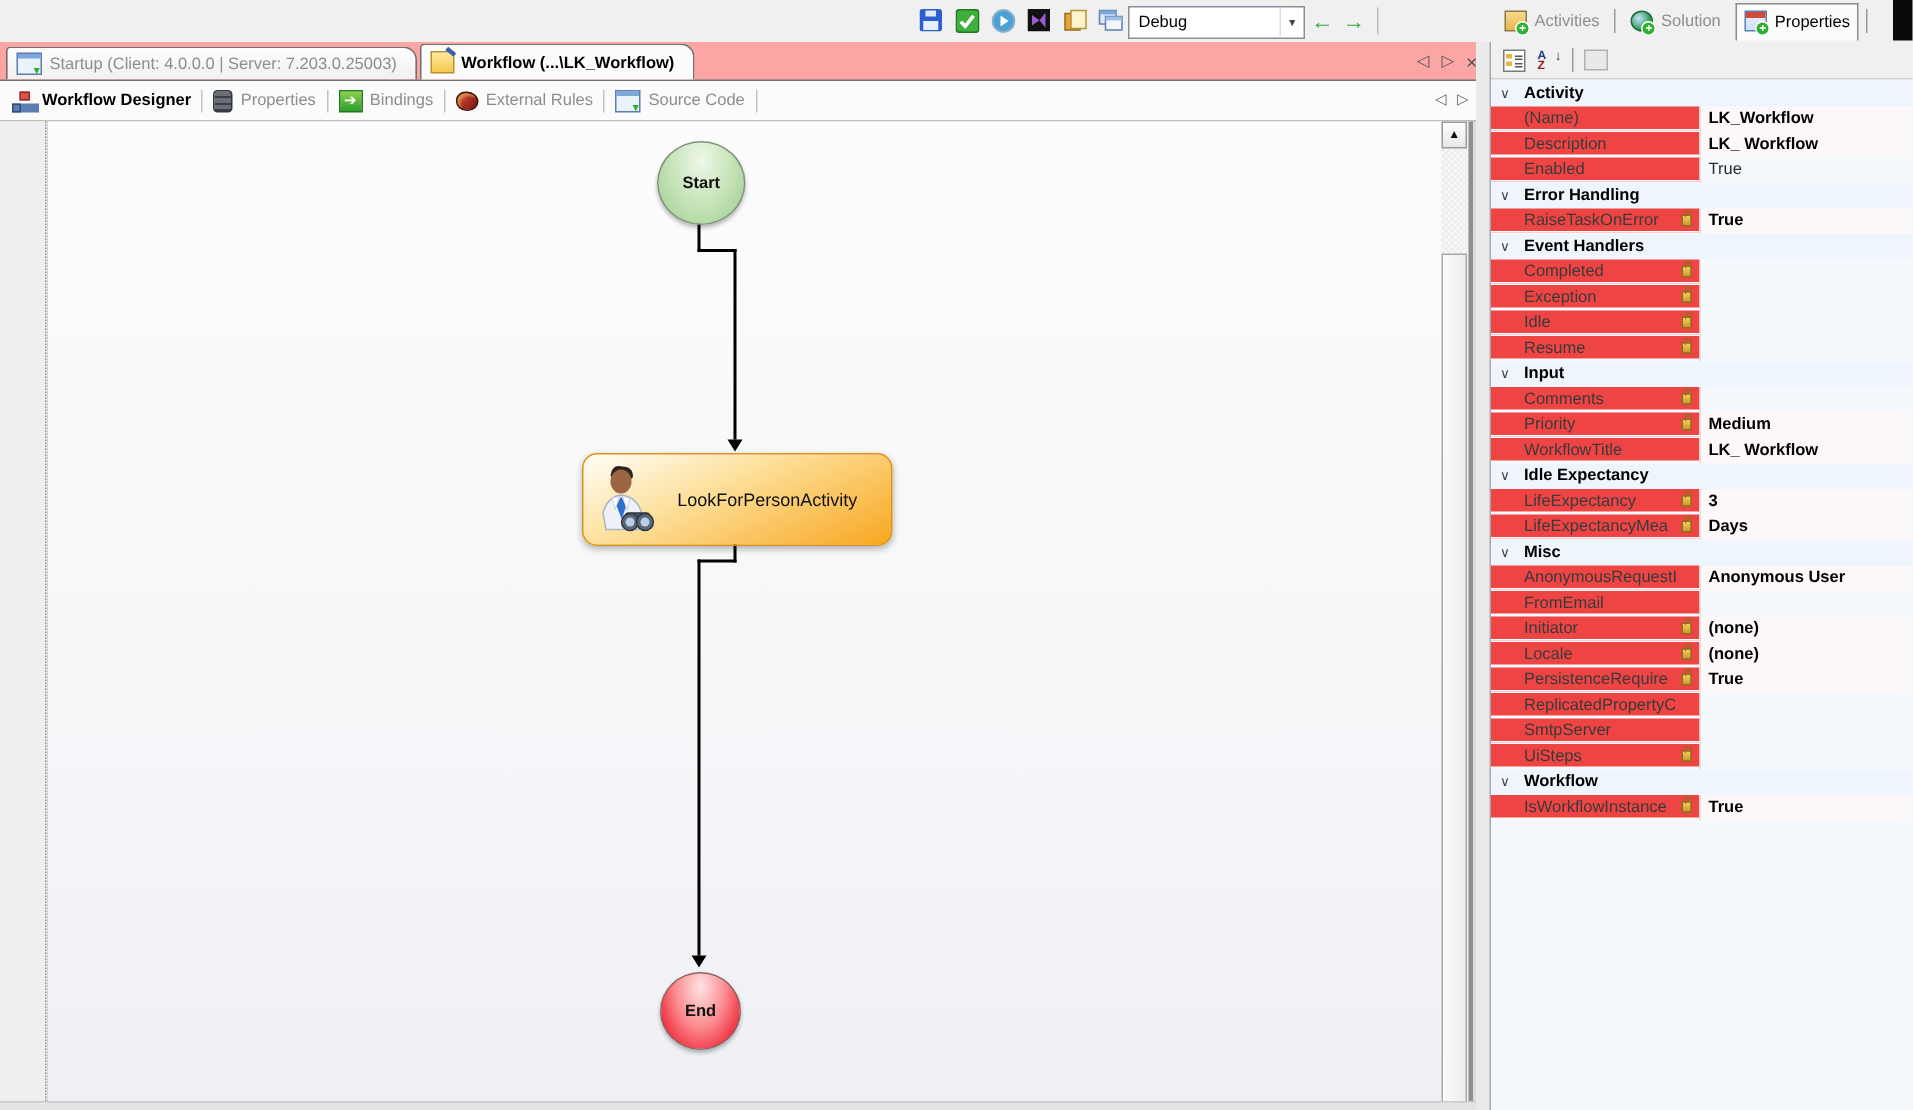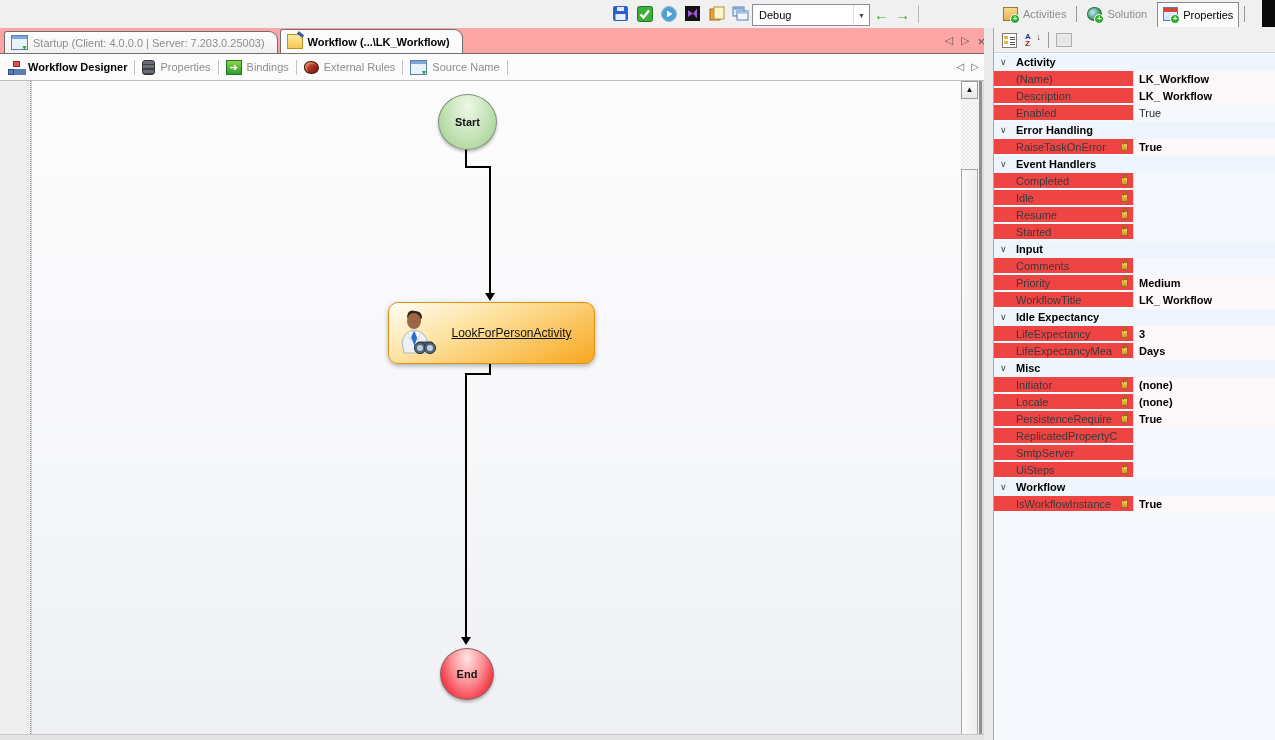--- a/index.html
+++ b/index.html
@@ -87,21 +87,21 @@
   .start-node{left:438px;top:94px;width:57px;height:54px;border-radius:50%;
     background:radial-gradient(ellipse at 50% 22%,#eef8e8,#c2e2b4 55%,#9dca8e);
     border:1px solid #7f907b;box-shadow:0 2px 3px rgba(0,0,0,.28);}
   .end-node{left:440px;top:648px;width:52px;height:50px;border-radius:50%;
     background:radial-gradient(ellipse at 50% 18%,#ffe3e3,#fb8d92 45%,#ef1c2d 88%);
     border:1px solid #8f6161;box-shadow:0 2px 3px rgba(0,0,0,.28);justify-content:center;}
   .activity-node{left:388px;top:302px;width:205px;height:60px;border-radius:10px;
     background:linear-gradient(155deg,#fffef8 0%,#fde2a0 38%,#f8a71f 100%);
     border:1px solid #e0920e;box-shadow:0 2px 5px rgba(0,0,0,.3);
     display:flex;align-items:center;font-weight:normal;font-size:12px;}
-  .activity-node .alabel{flex:1;text-align:center;padding-right:8px;text-decoration:underline;}
+  .activity-node .alabel{flex:1;text-align:center;padding-right:8px;}
   .activity-icon{margin-left:10px;width:38px;height:46px;flex:0 0 auto;}
 
   .conn{position:absolute;background:#000;}
   .arrowhead{position:absolute;width:0;height:0;border-left:5px solid transparent;
     border-right:5px solid transparent;border-top:8px solid #000;}
 
   
   .vscroll{position:absolute;left:961px;top:81px;width:17px;height:659px;background:#f2f2f2;}
   .vscroll .track{position:absolute;left:0;top:0;width:100%;height:100%;
     background:repeating-conic-gradient(#ececec 0 25%,#f8f8f8 0 50%) 0 0/4px 4px;}
@@ -266,21 +266,21 @@
       <span>Bindings</span>
     </span>
     <span class="ds-sep"></span>
     <span class="ds-item">
       <span class="rulesicon"></span>
       <span>External Rules</span>
     </span>
     <span class="ds-sep"></span>
     <span class="ds-item">
       <span class="winarrow"></span>
-      <span>Source Name</span>
+      <span>Source Code</span>
     </span>
     <span class="ds-sep"></span>
     <span class="ds-btns">
       <span>◁</span>
       <span>▷</span>
     </span>
   </div>
 
   <div class="gutter"></div>
   <div class="dotline"></div>
@@ -376,29 +376,29 @@
         </div>
         <div class="grid-row cat">
           <span class="chev">∨</span>
           <span class="cname">Event Handlers</span>
         </div>
         <div class="grid-row prop">
           <div class="pname">Completed<span class="lockicon"></span></div>
           <div class="pval"></div>
         </div>
         <div class="grid-row prop">
+          <div class="pname">Exception<span class="lockicon"></span></div>
+          <div class="pval"></div>
+        </div>
+        <div class="grid-row prop">
           <div class="pname">Idle<span class="lockicon"></span></div>
           <div class="pval"></div>
         </div>
         <div class="grid-row prop">
           <div class="pname">Resume<span class="lockicon"></span></div>
-          <div class="pval"></div>
-        </div>
-        <div class="grid-row prop">
-          <div class="pname">Started<span class="lockicon"></span></div>
           <div class="pval"></div>
         </div>
         <div class="grid-row cat">
           <span class="chev">∨</span>
           <span class="cname">Input</span>
         </div>
         <div class="grid-row prop">
           <div class="pname">Comments<span class="lockicon"></span></div>
           <div class="pval"></div>
         </div>
@@ -420,20 +420,28 @@
         </div>
         <div class="grid-row prop boldval">
           <div class="pname">LifeExpectancyMea<span class="lockicon"></span></div>
           <div class="pval">Days</div>
         </div>
         <div class="grid-row cat">
           <span class="chev">∨</span>
           <span class="cname">Misc</span>
         </div>
         <div class="grid-row prop boldval">
+          <div class="pname">AnonymousRequestI</div>
+          <div class="pval">Anonymous User</div>
+        </div>
+        <div class="grid-row prop">
+          <div class="pname">FromEmail</div>
+          <div class="pval"></div>
+        </div>
+        <div class="grid-row prop boldval">
           <div class="pname">Initiator<span class="lockicon"></span></div>
           <div class="pval">(none)</div>
         </div>
         <div class="grid-row prop boldval">
           <div class="pname">Locale<span class="lockicon"></span></div>
           <div class="pval">(none)</div>
         </div>
         <div class="grid-row prop boldval">
           <div class="pname">PersistenceRequire<span class="lockicon"></span></div>
           <div class="pval">True</div>

